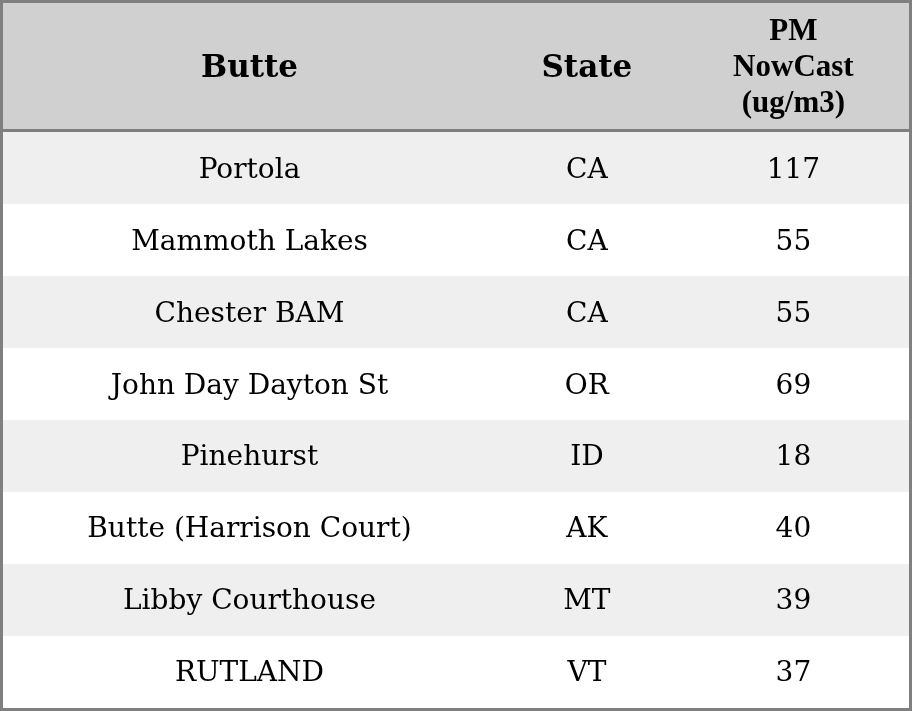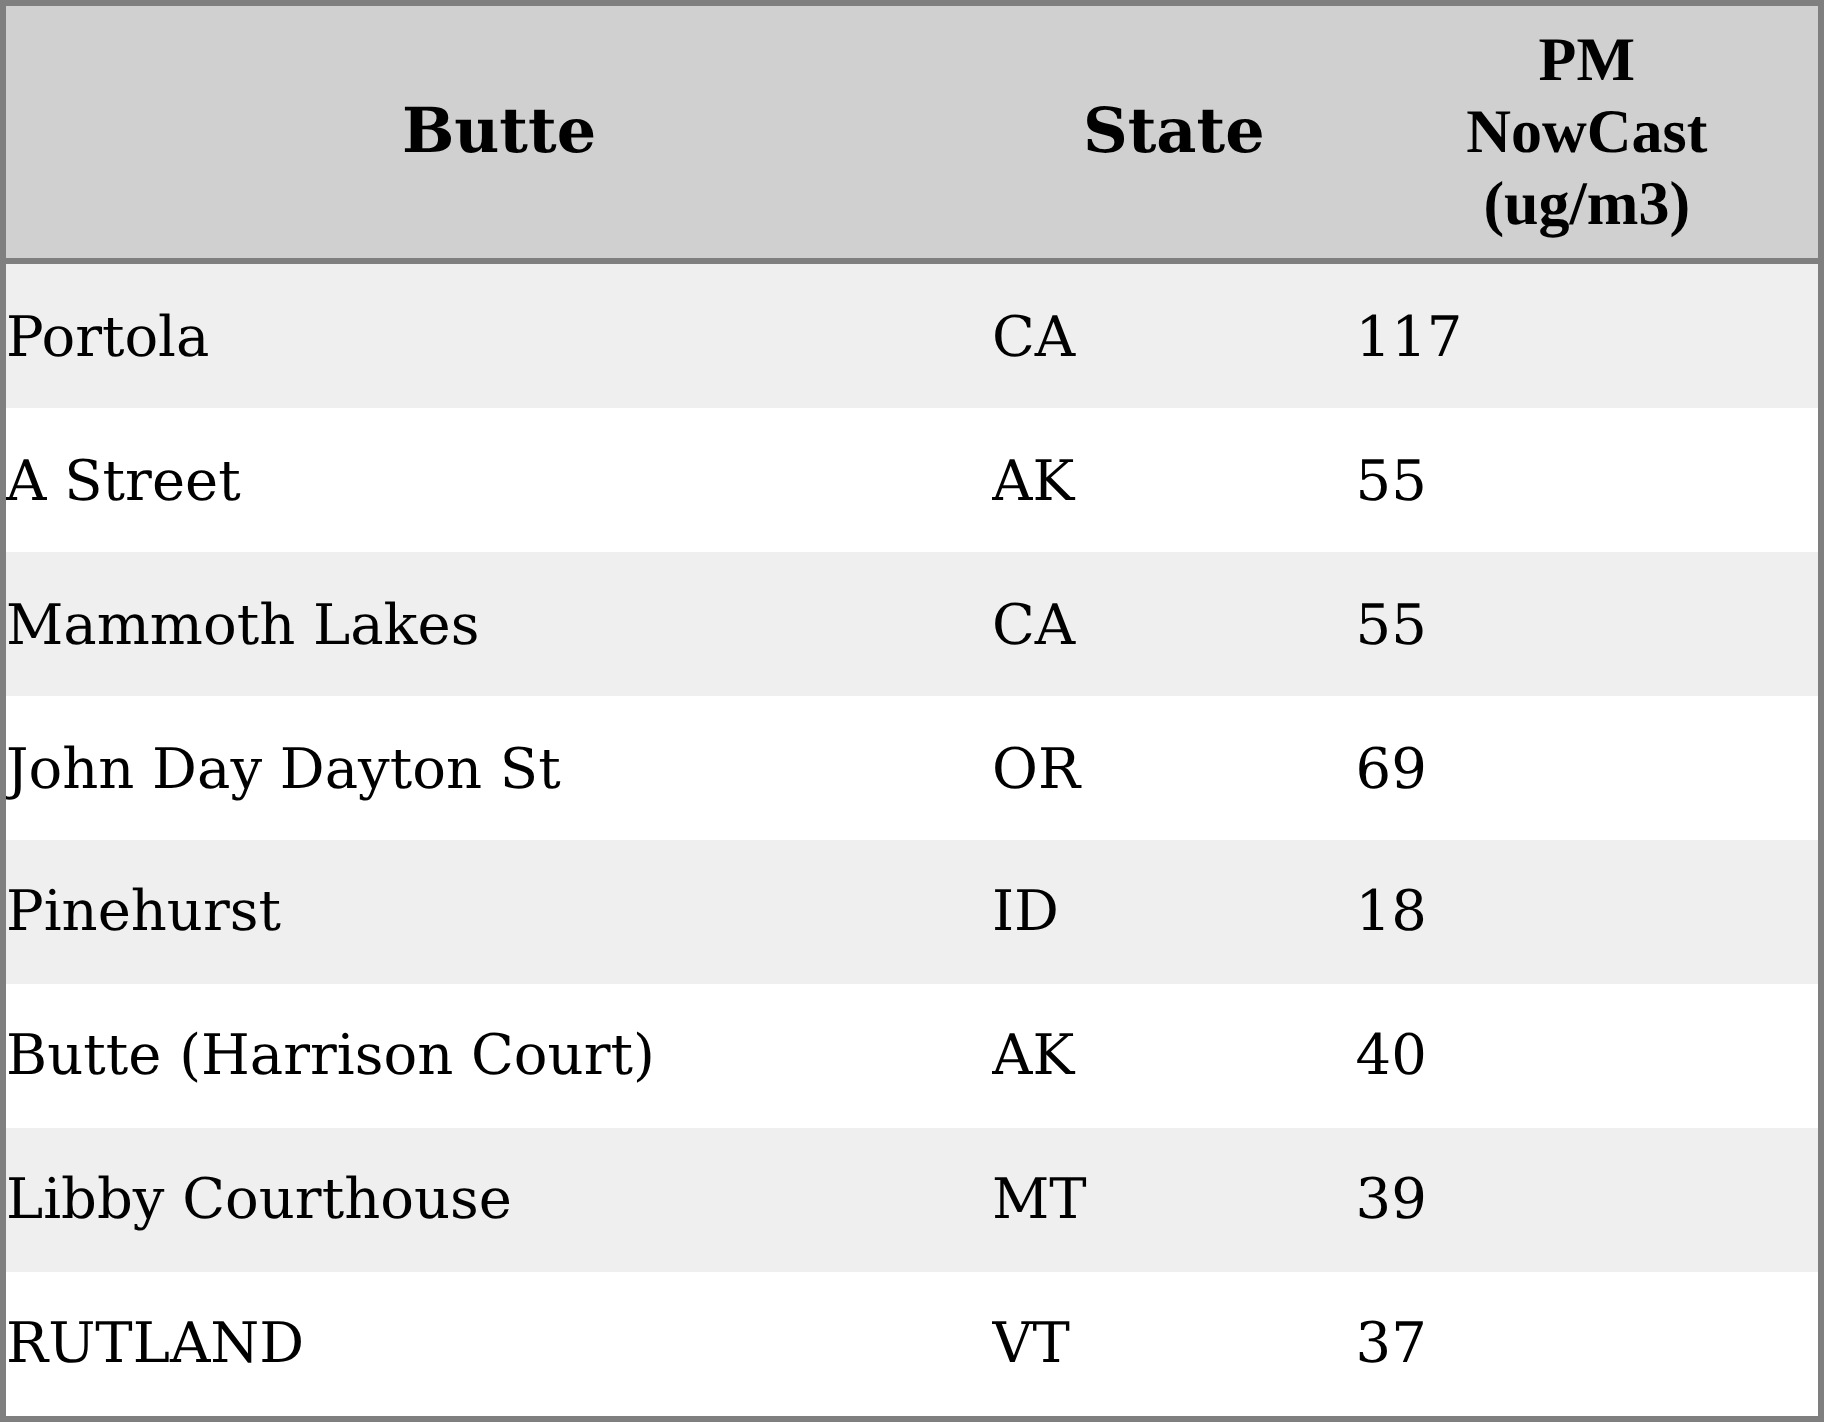--- a/index.html
+++ b/index.html
@@ -40,20 +40,21 @@
   }
   .pm-header-text {
     display: inline-block;
     max-width: 175px;
     overflow-wrap: normal;
     font-family: Liberation Serif, serif;
   }
   tbody td {
     height: 57px;
     font-size: 28px;
+    text-align: center;
     vertical-align: middle;
     padding: 0;
     white-space: nowrap;
     overflow: hidden;
   }
   tbody tr:nth-child(odd)  { background: #efefef; }
   tbody tr:nth-child(even) { background: #ffffff; }
 </style>
 </head>
 <body>
@@ -78,32 +79,32 @@
     </tr>
   </thead>
   <tbody>
   <tr>
     <td>Portola</td>
     <td>CA</td>
     <td>117</td>
   </tr>
 
 
-  <tr>
-    <td>A Street</td>
-    <td>AK</td>
-    <td>55</td>
-  </tr>
 
   <tr>
     <td>Mammoth Lakes</td>
     <td>CA</td>
     <td>55</td>
   </tr>
 
+  <tr>
+    <td>Chester BAM</td>
+    <td>CA</td>
+    <td>55</td>
+  </tr>
 
   <tr>
     <td>John Day Dayton St</td>
     <td>OR</td>
     <td>69</td>
   </tr>
 
   <tr>
     <td>Pinehurst</td>
     <td>ID</td>

